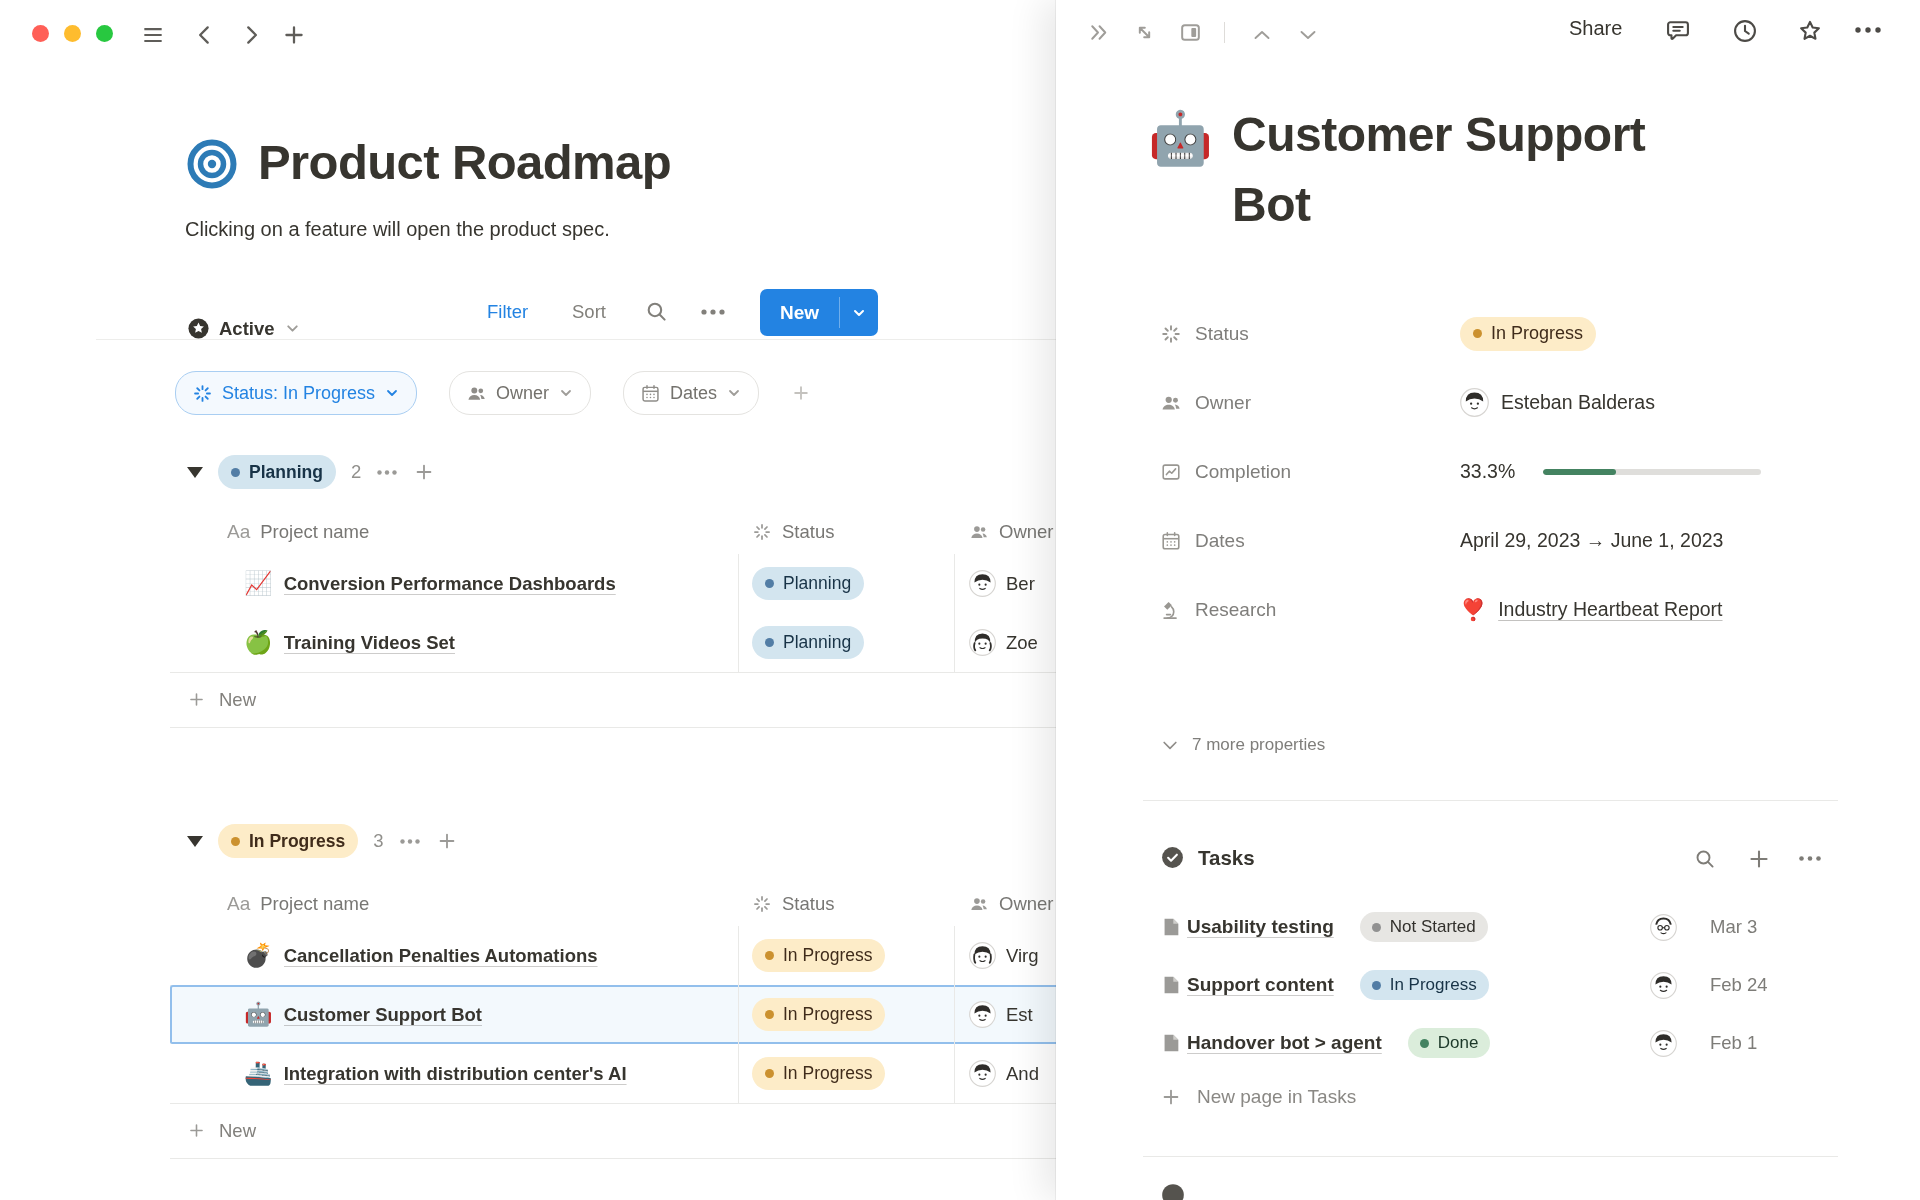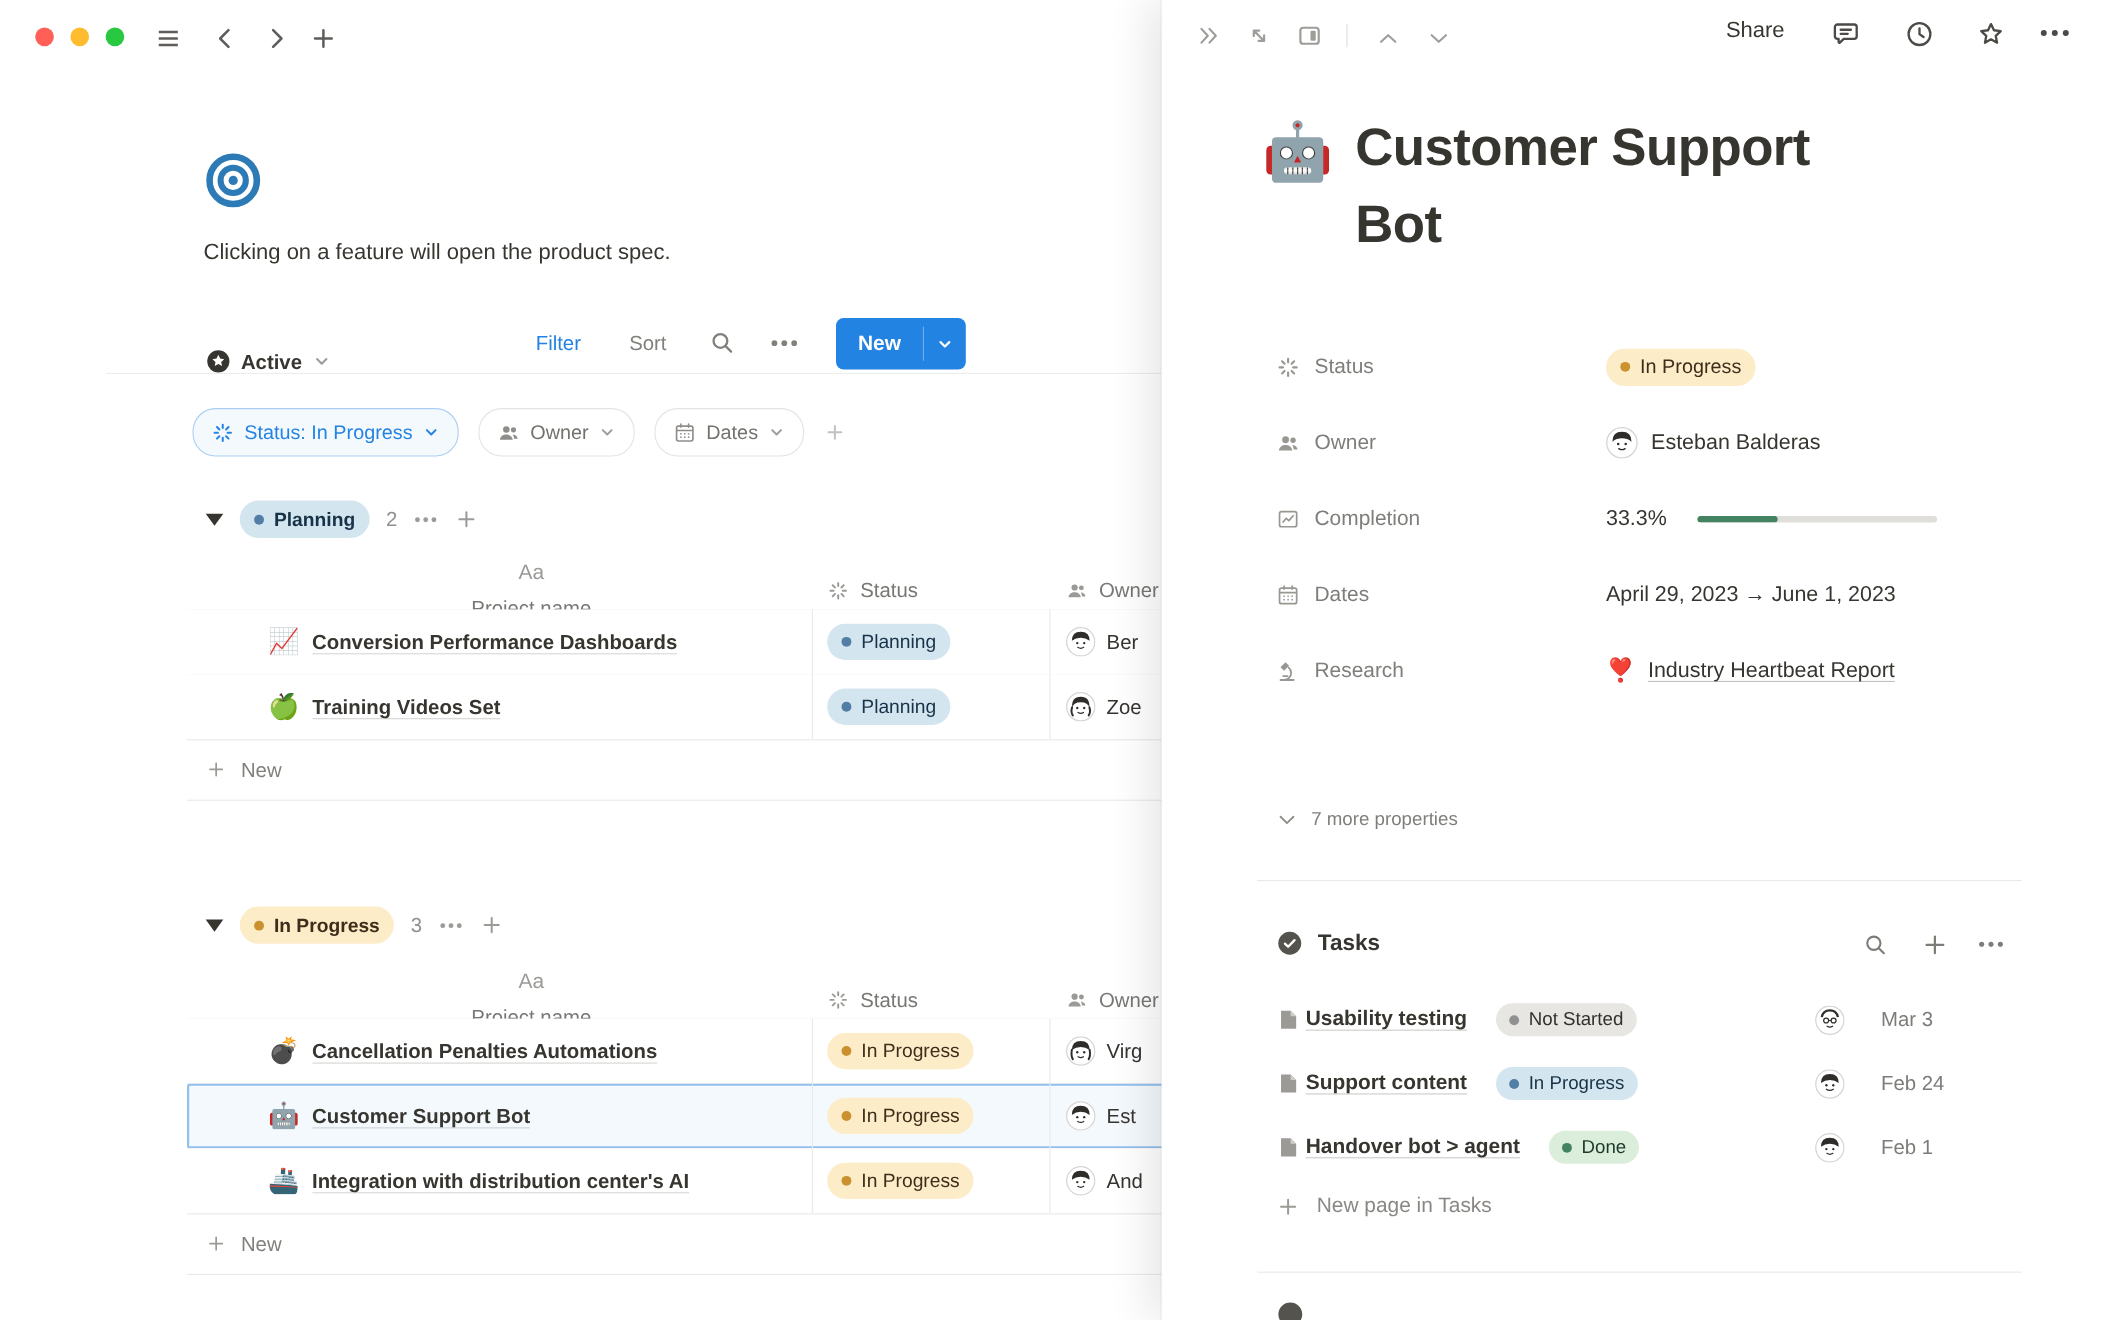--- a/index.html
+++ b/index.html
@@ -17,21 +17,21 @@
   .toolbar-label{font-size:18.5px;}
   .view-switch{display:flex;align-items:center;gap:9px;font-weight:700;color:#37352f;font-size:18.5px;}
   .blue-text{color:#2383e2;}
   .gray-text{color:#82807b;}
   .new-btn{display:flex;align-items:stretch;background:#2383e2;border-radius:7px;overflow:hidden;height:47px;color:#fff;}
   .new-btn .lbl{display:flex;align-items:center;padding:0 20px;font-size:19px;font-weight:700;}
   .new-btn .split{width:1px;background:rgba(255,255,255,.35);margin:8px 0;}
   .new-btn .chev{display:flex;align-items:center;padding:0 11px;}
   .hr{height:1px;background:#ededeb;}
   
-  .chips{display:flex;gap:18px;align-items:center;}
+  .chips{display:flex;gap:32px;align-items:center;}
   .chip{display:flex;align-items:center;gap:9px;height:42px;padding:0 16px;border-radius:21px;
         border:1px solid #e4e3e0;background:#fff;color:#74726d;font-size:18px;white-space:nowrap;}
   .chip.active{border-color:#a9cef2;background:#f4f9fe;color:#2383e2;}
   
   .tag{display:inline-flex;align-items:center;gap:9px;height:33px;padding:0 13px;border-radius:17px;
        font-size:17.5px;white-space:nowrap;}
   .tag .dot{width:9px;height:9px;border-radius:50%;flex:none;}
   .tag.blue{background:#d3e5ef;color:#183347;}  .tag.blue .dot{background:#527da5;}
   .tag.yellow{background:#fdecc8;color:#402c1b;}.tag.yellow .dot{background:#cb912f;}
   .tag.green{background:#dbeddb;color:#1c3829;} .tag.green .dot{background:#448361;}
@@ -43,21 +43,21 @@
   .gcount{font-size:18.5px;color:#91908c;}
   .gicon{color:#9b9a97;}
   
   .thead,.trow{position:absolute;left:170px;width:1030px;display:grid;grid-template-columns:569px 216px 245px;}
   .thead{height:44px;border-bottom:1px solid #e9e9e7;color:#787774;font-size:18.5px;}
   .thead .cell{display:flex;align-items:center;gap:10px;}
   .trow{height:59px;border-bottom:1px solid #e9e9e7;background:#fff;}
   .trow .cell{display:flex;align-items:center;overflow:hidden;}
   .trow .cell.vline{border-right:1px solid #e9e9e7;}
   .name-cell{padding-left:74px;gap:11px;}
-  .thead .name-cell{padding-left:57px;flex-direction:column;}
+  .thead .name-cell{padding-left:57px;}
   .status-cell{padding-left:13px;}
   .owner-cell{padding-left:14px;gap:10px;}
   .remoji{font-size:23px;line-height:1;flex:none;}
   .plink{font-size:18.5px;font-weight:700;color:#37352f;white-space:nowrap;overflow:hidden;
          text-decoration:underline;text-decoration-color:rgba(55,53,47,.25);text-underline-offset:4px;text-decoration-thickness:1px;}
   .owner-name{font-size:18.5px;color:#37352f;white-space:nowrap;}
   .trow.selected{background:#f3f9fd;box-shadow:inset 0 0 0 2px #92bfec;border-radius:3px;}
   .newrow{position:absolute;left:170px;width:886px;height:56px;display:flex;align-items:center;gap:13px;
           border-bottom:1px solid #e9e9e7;color:#82807c;font-size:18.5px;padding-left:17px;box-sizing:border-box;}
   .avatar{flex:none;}
@@ -113,20 +113,21 @@
       </svg>
     </span>
 
   <span class="abs" style="left:186px;top:138px;">
     <svg width="52" height="52" viewBox="0 0 52 52">
         <circle cx="26" cy="26" r="21.5" fill="none" stroke="#2d7bb6" stroke-width="6"></circle>
         <circle cx="26" cy="26" r="11.5" fill="none" stroke="#2d7bb6" stroke-width="5.5"></circle>
         <circle cx="26" cy="26" r="4.2" fill="#2d7bb6"></circle>
       </svg>
     </span>
+  <div class="abs h1" style="left:258px;top:134px;">Product Roadmap</div>
   <div class="abs subtitle" style="left:185px;top:218px;">Clicking on a feature will open the product spec.</div>
 
   <div class="abs view-switch" style="left:187px;top:300px;margin-top:17px;">
     <span>
       <svg width="23" height="23" viewBox="0 0 24 24">
           <circle cx="12" cy="12" r="10.5" fill="#37352f"></circle>
           <path d="M12 5.8l1.7 3.6 3.9.5-2.9 2.7.8 3.9-3.5-1.9-3.5 1.9.8-3.9-2.9-2.7 3.9-.5z" fill="#fff"></path>
         </svg>
       </span>
     <span>Active</span>

